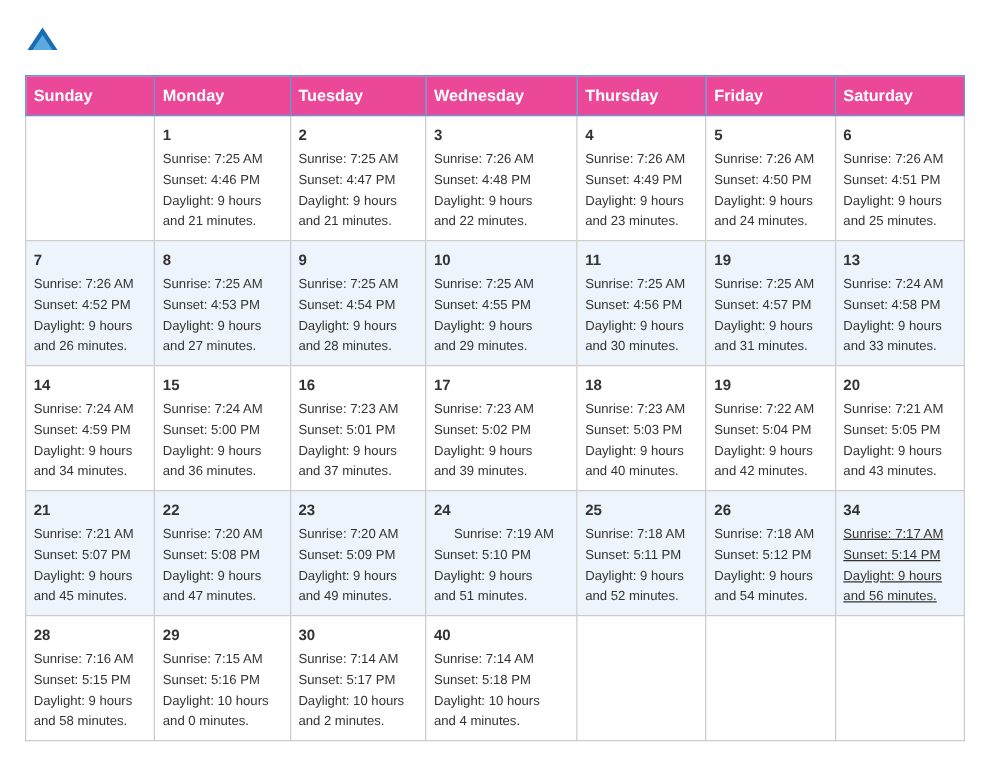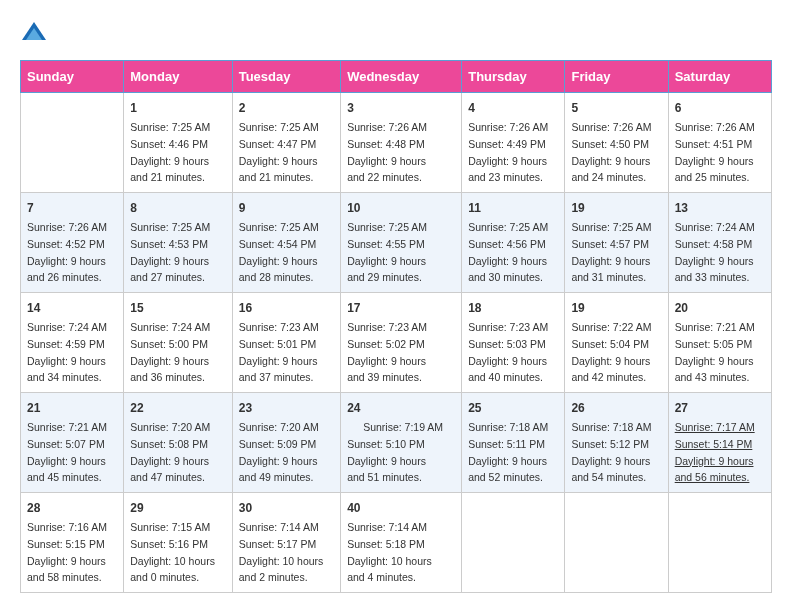--- a/index.html
+++ b/index.html
@@ -217,21 +217,21 @@
 Daylight: 9 hours
 and 51 minutes.</span></td>
         <td><span class="day-number">25</span><span class="day-info" style="white-space: pre-line;">Sunrise: 7:18 AM
 Sunset: 5:11 PM
 Daylight: 9 hours
 and 52 minutes.</span></td>
         <td><span class="day-number">26</span><span class="day-info" style="white-space: pre-line;">Sunrise: 7:18 AM
 Sunset: 5:12 PM
 Daylight: 9 hours
 and 54 minutes.</span></td>
-        <td><span class="day-number">27</span><span class="day-info" style="white-space: pre-line; text-decoration: underline;">Sunrise: 7:17 AM
+        <td><span class="day-number">34</span><span class="day-info" style="white-space: pre-line; text-decoration: underline;">Sunrise: 7:17 AM
 Sunset: 5:14 PM
 Daylight: 9 hours
 and 56 minutes.</span></td>
       </tr>
       <tr>
         <td><span class="day-number">28</span><span class="day-info" style="white-space: pre-line;">Sunrise: 7:16 AM
 Sunset: 5:15 PM
 Daylight: 9 hours
 and 58 minutes.</span></td>
         <td><span class="day-number">29</span><span class="day-info" style="white-space: pre-line; margin-top: 45px;">Sunrise: 7:15 AM

